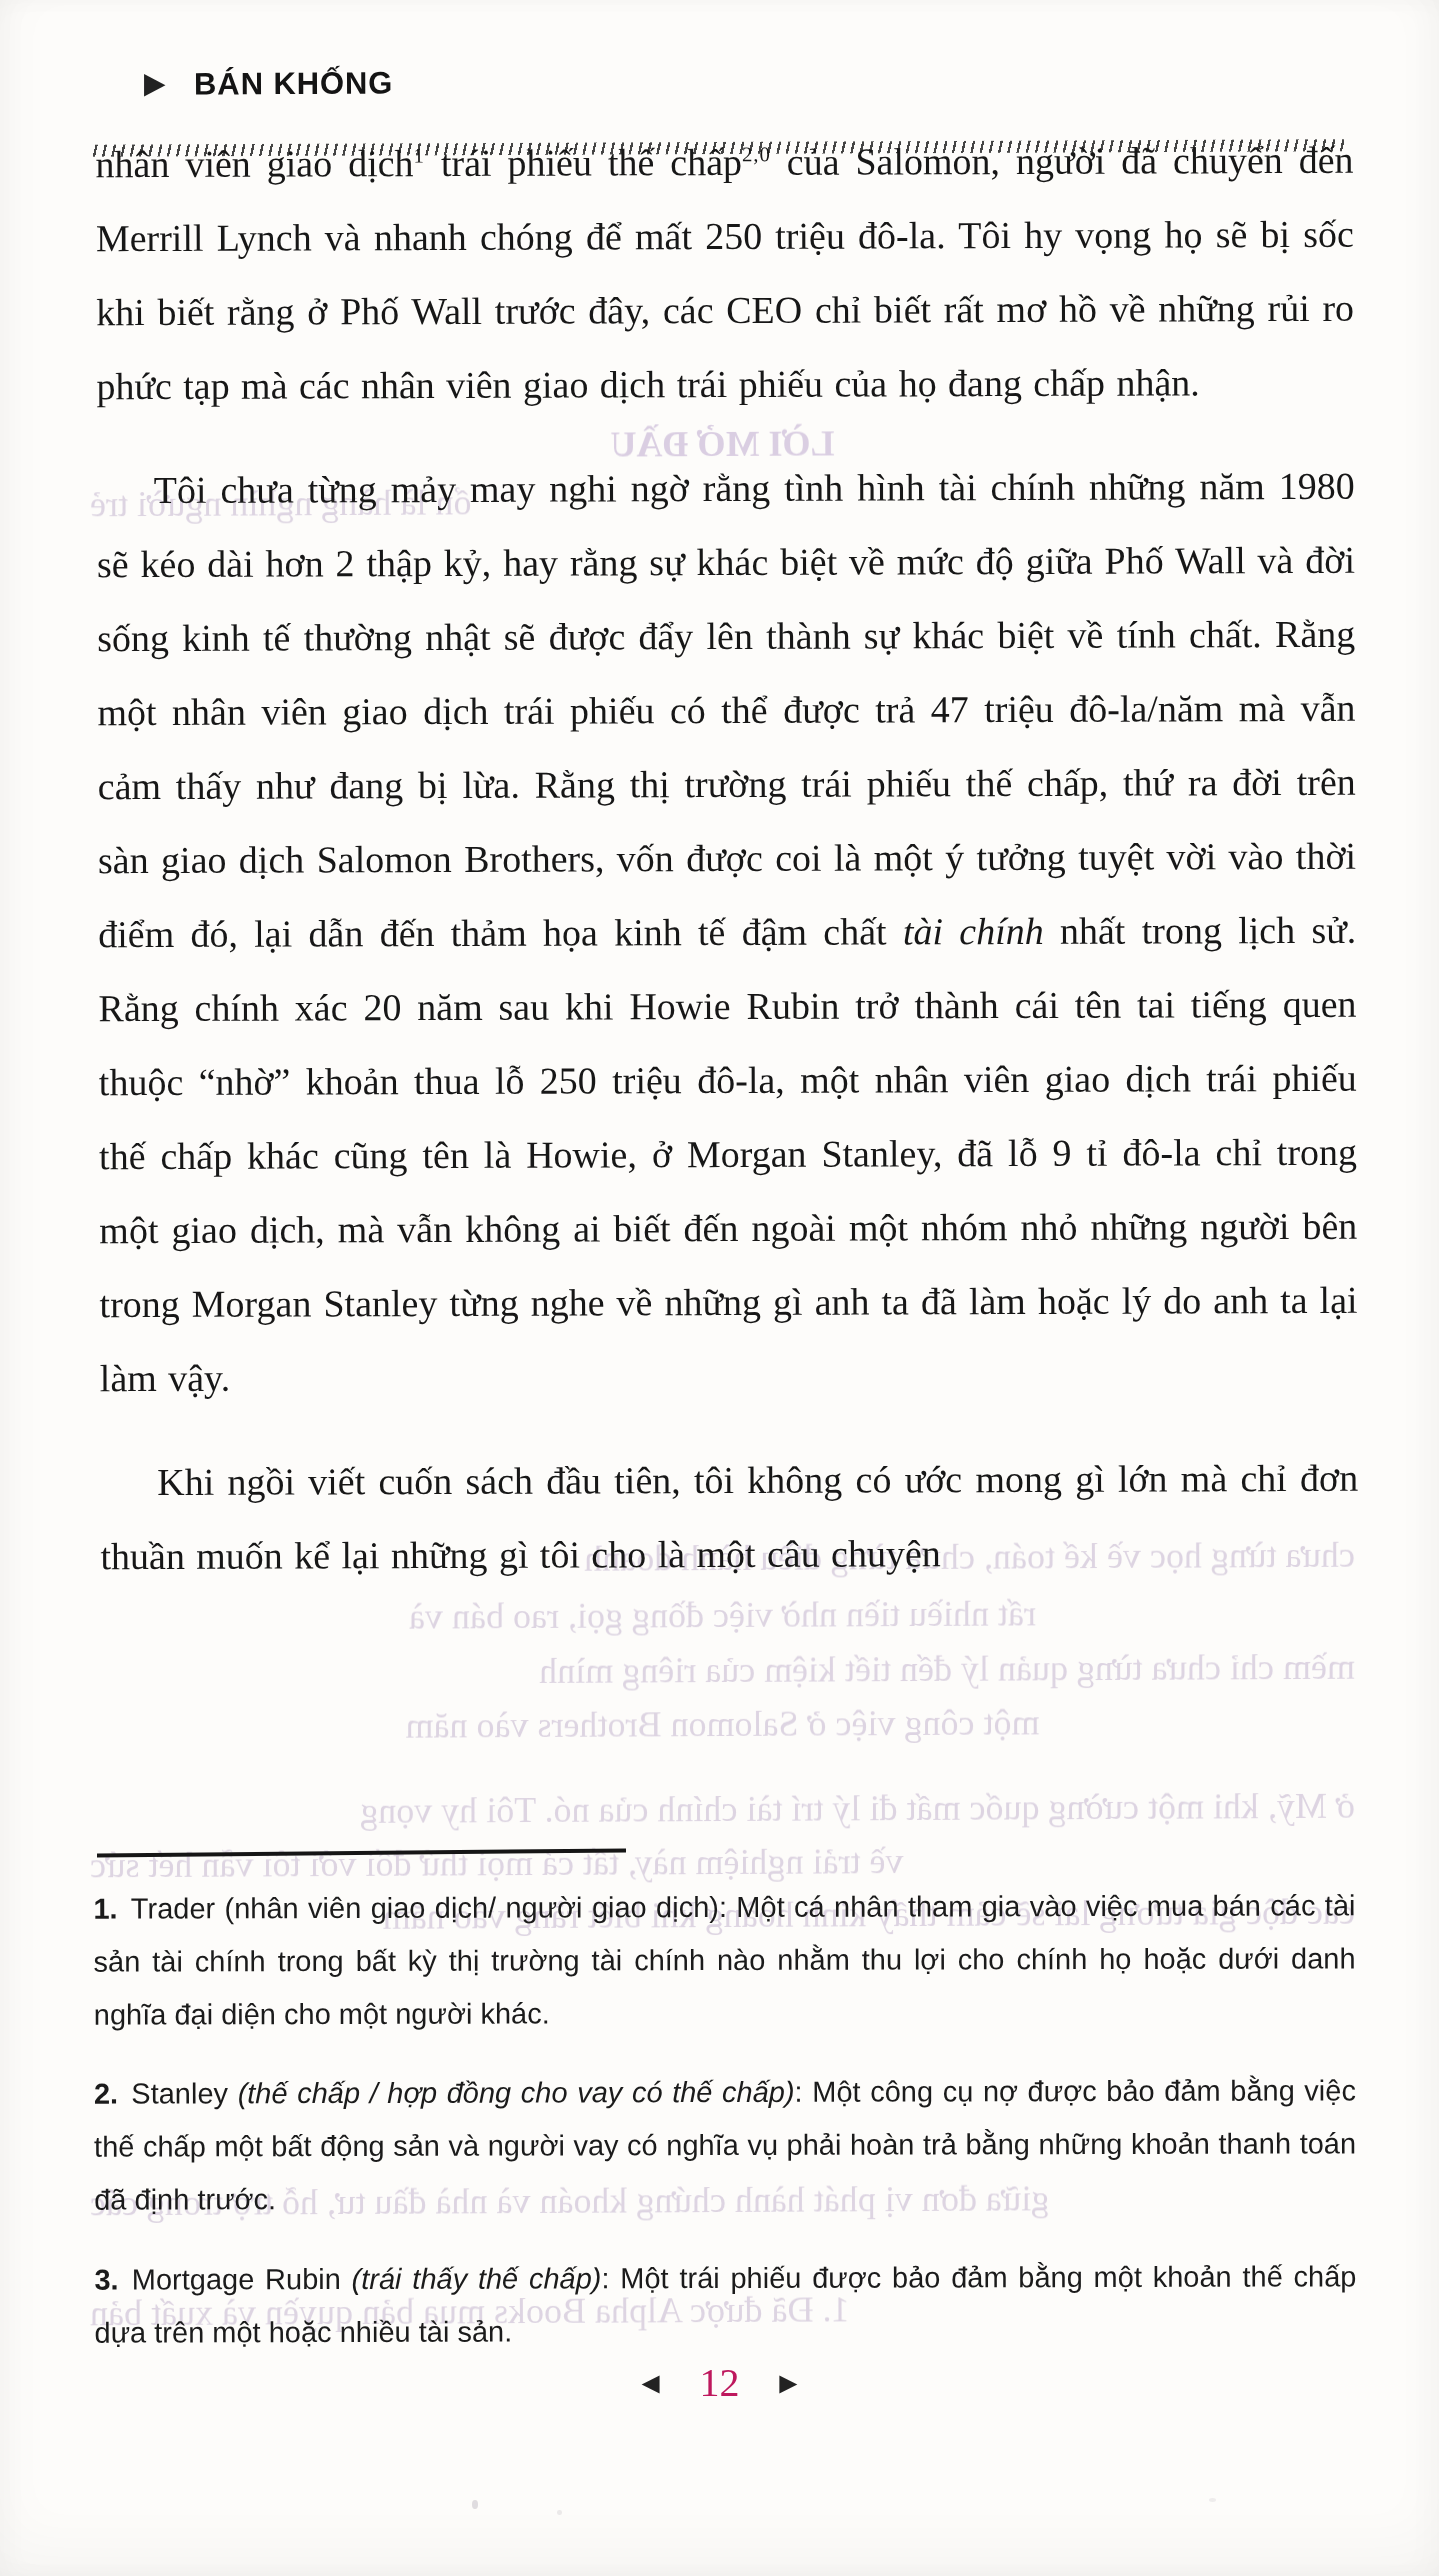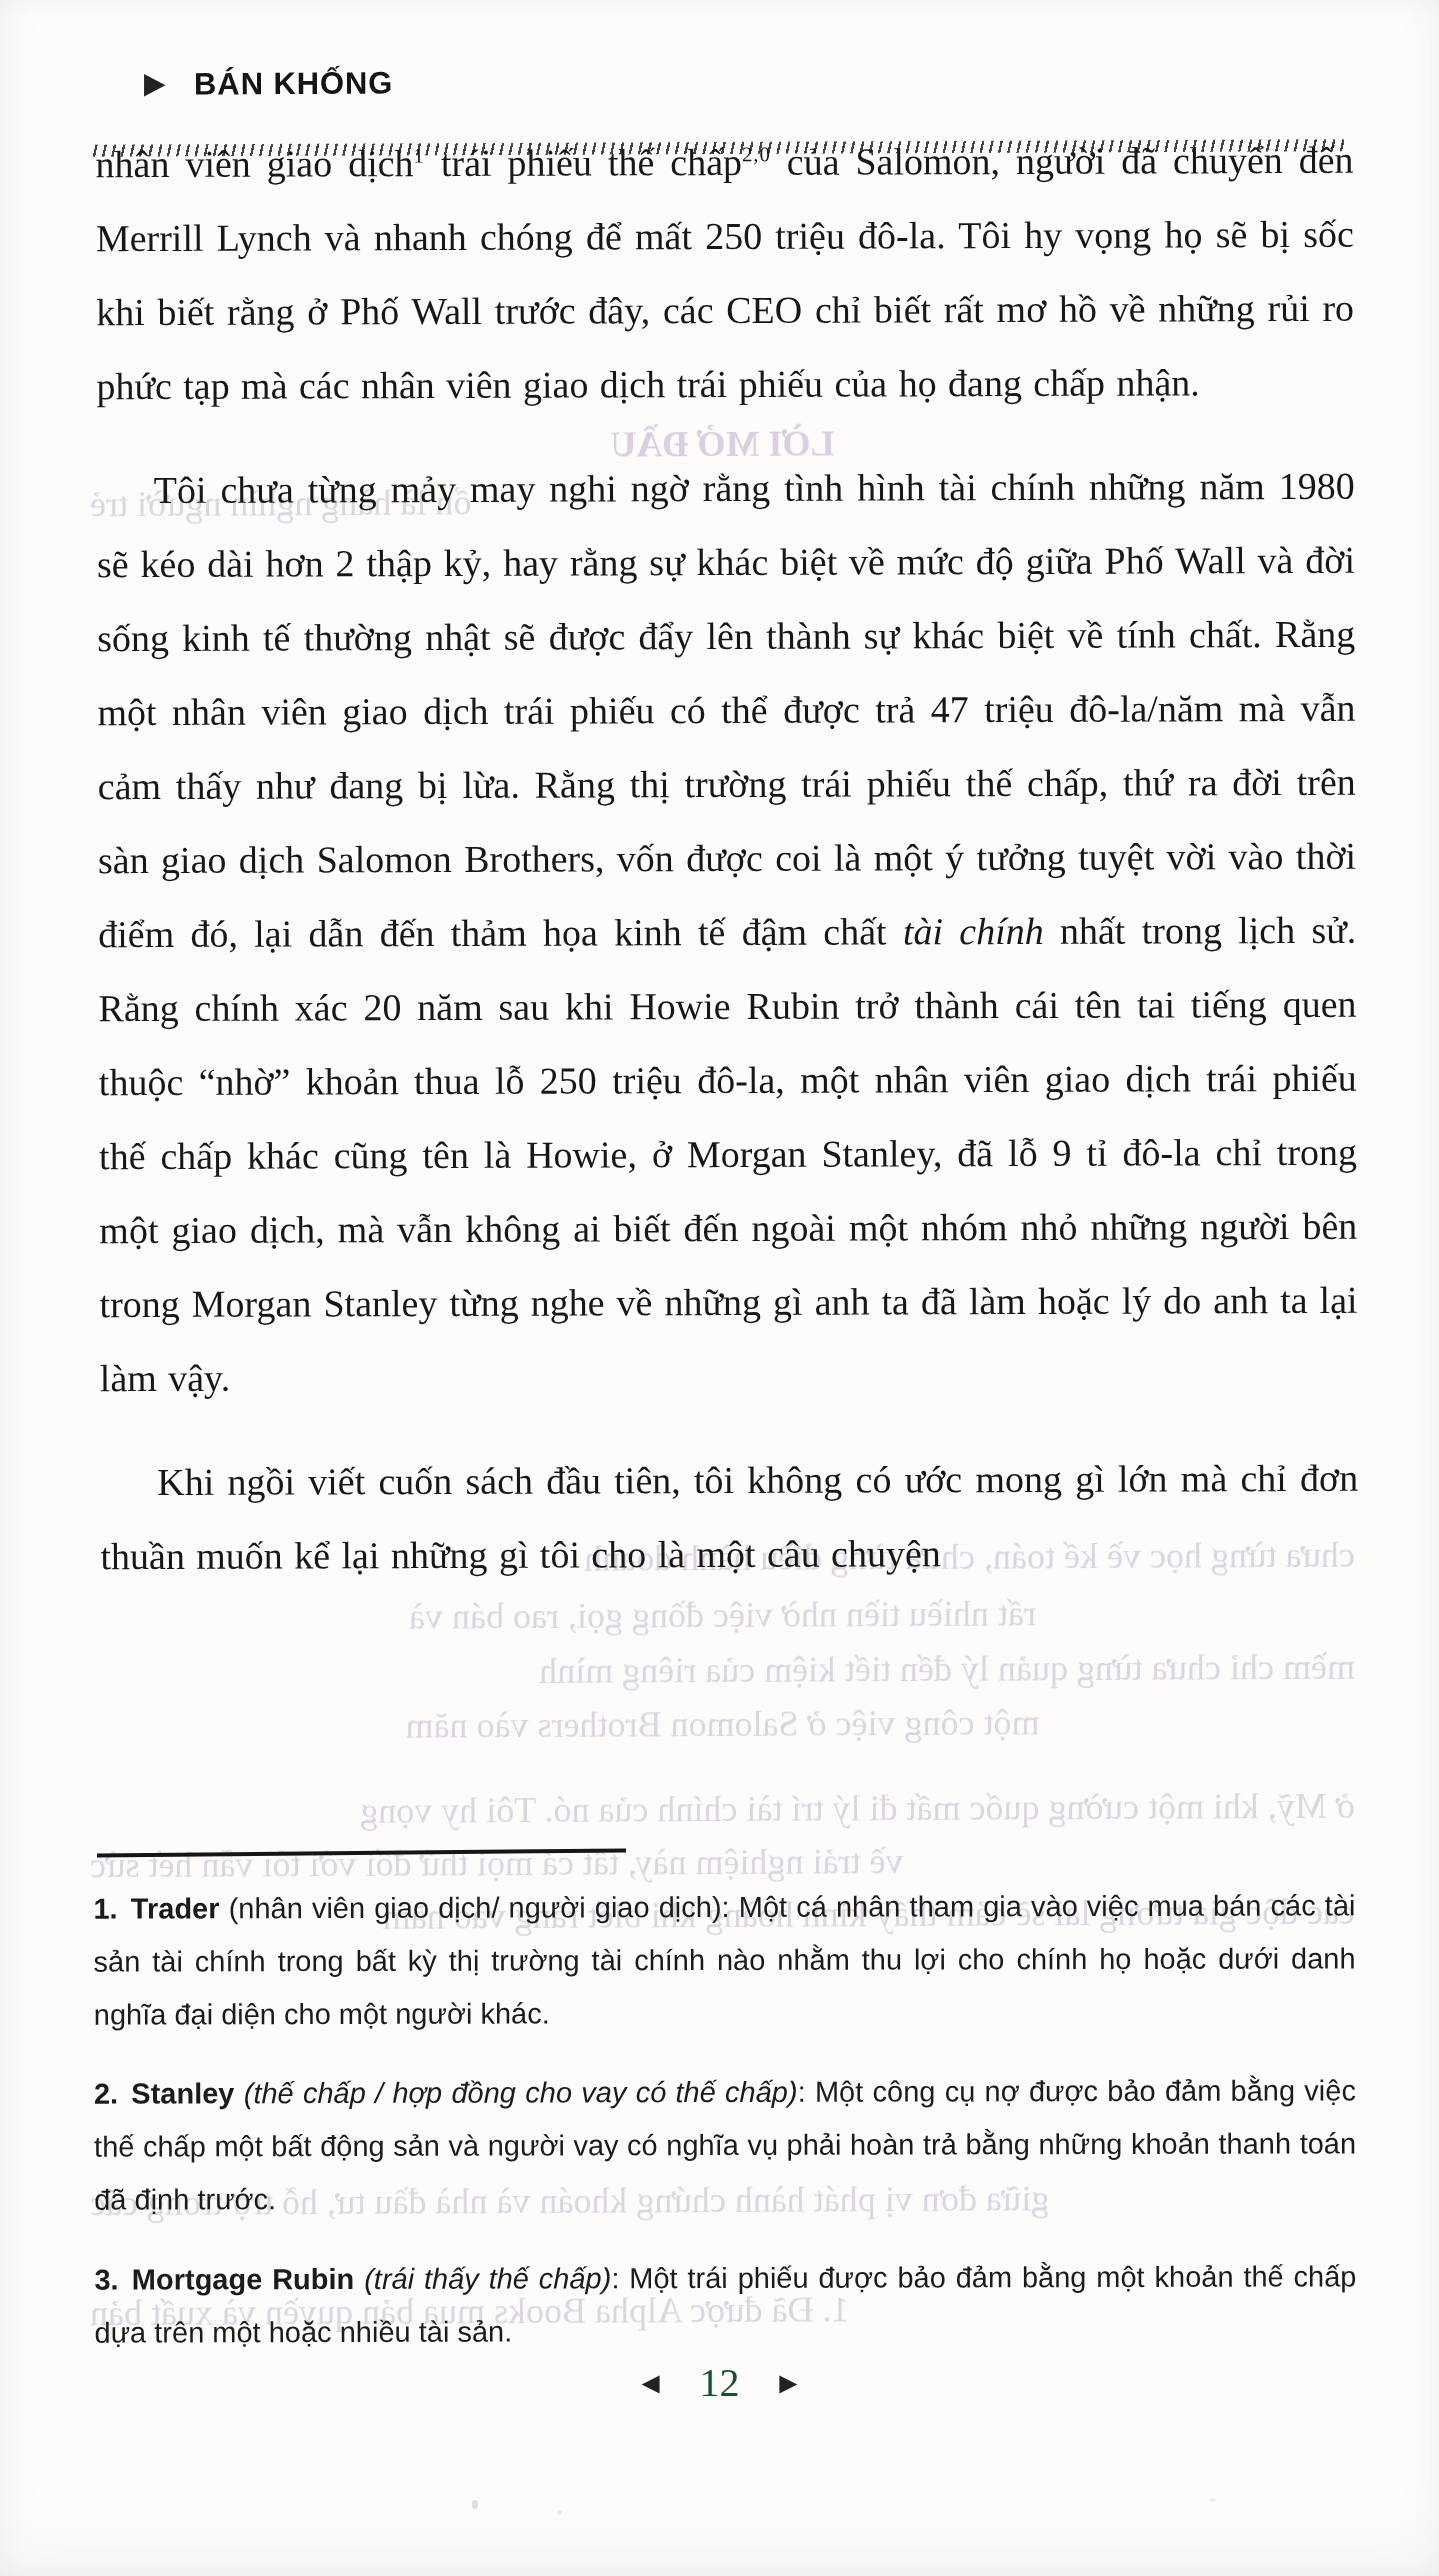--- a/index.html
+++ b/index.html
@@ -56,29 +56,29 @@
     position:absolute;left:94px;top:1881px;width:1262px;
     font-family:"Liberation Sans", sans-serif;
     font-size:29px;line-height:53px;
     text-align:justify;
     color:#1b1b1b;
     transform:rotate(-0.15deg);
   }
   .footnote{margin:0;}
   .footnote + .footnote{margin-top:26.4px;}
   .fn-num{font-weight:bold;margin-right:13.2px;}
-  .fn-term{font-weight:bold;}
+  .fn-term{font-weight:normal;}
 
   
   .page-footer{
     position:absolute;left:0;top:2359px;width:100%;
     display:flex;justify-content:center;align-items:center;gap:34px;
   }
   .pager-arrow{font-size:30px;color:#222;line-height:1;cursor:pointer;}
-  .page-number{font-size:40px;color:#14532d;font-family:"Liberation Serif",serif;}
+  .page-number{font-size:40px;color:#be185d;font-family:"Liberation Serif",serif;}
 
   
   .ghost{
     position:absolute;left:90px;width:1265px;
     font-family:"Liberation Serif", serif;
     font-size:36px;white-space:nowrap;overflow:hidden;
     color:rgba(146,120,168,0.30);
     transform:scaleX(-1) rotate(0.3deg);
     filter:blur(0.7px);
     pointer-events:none;

